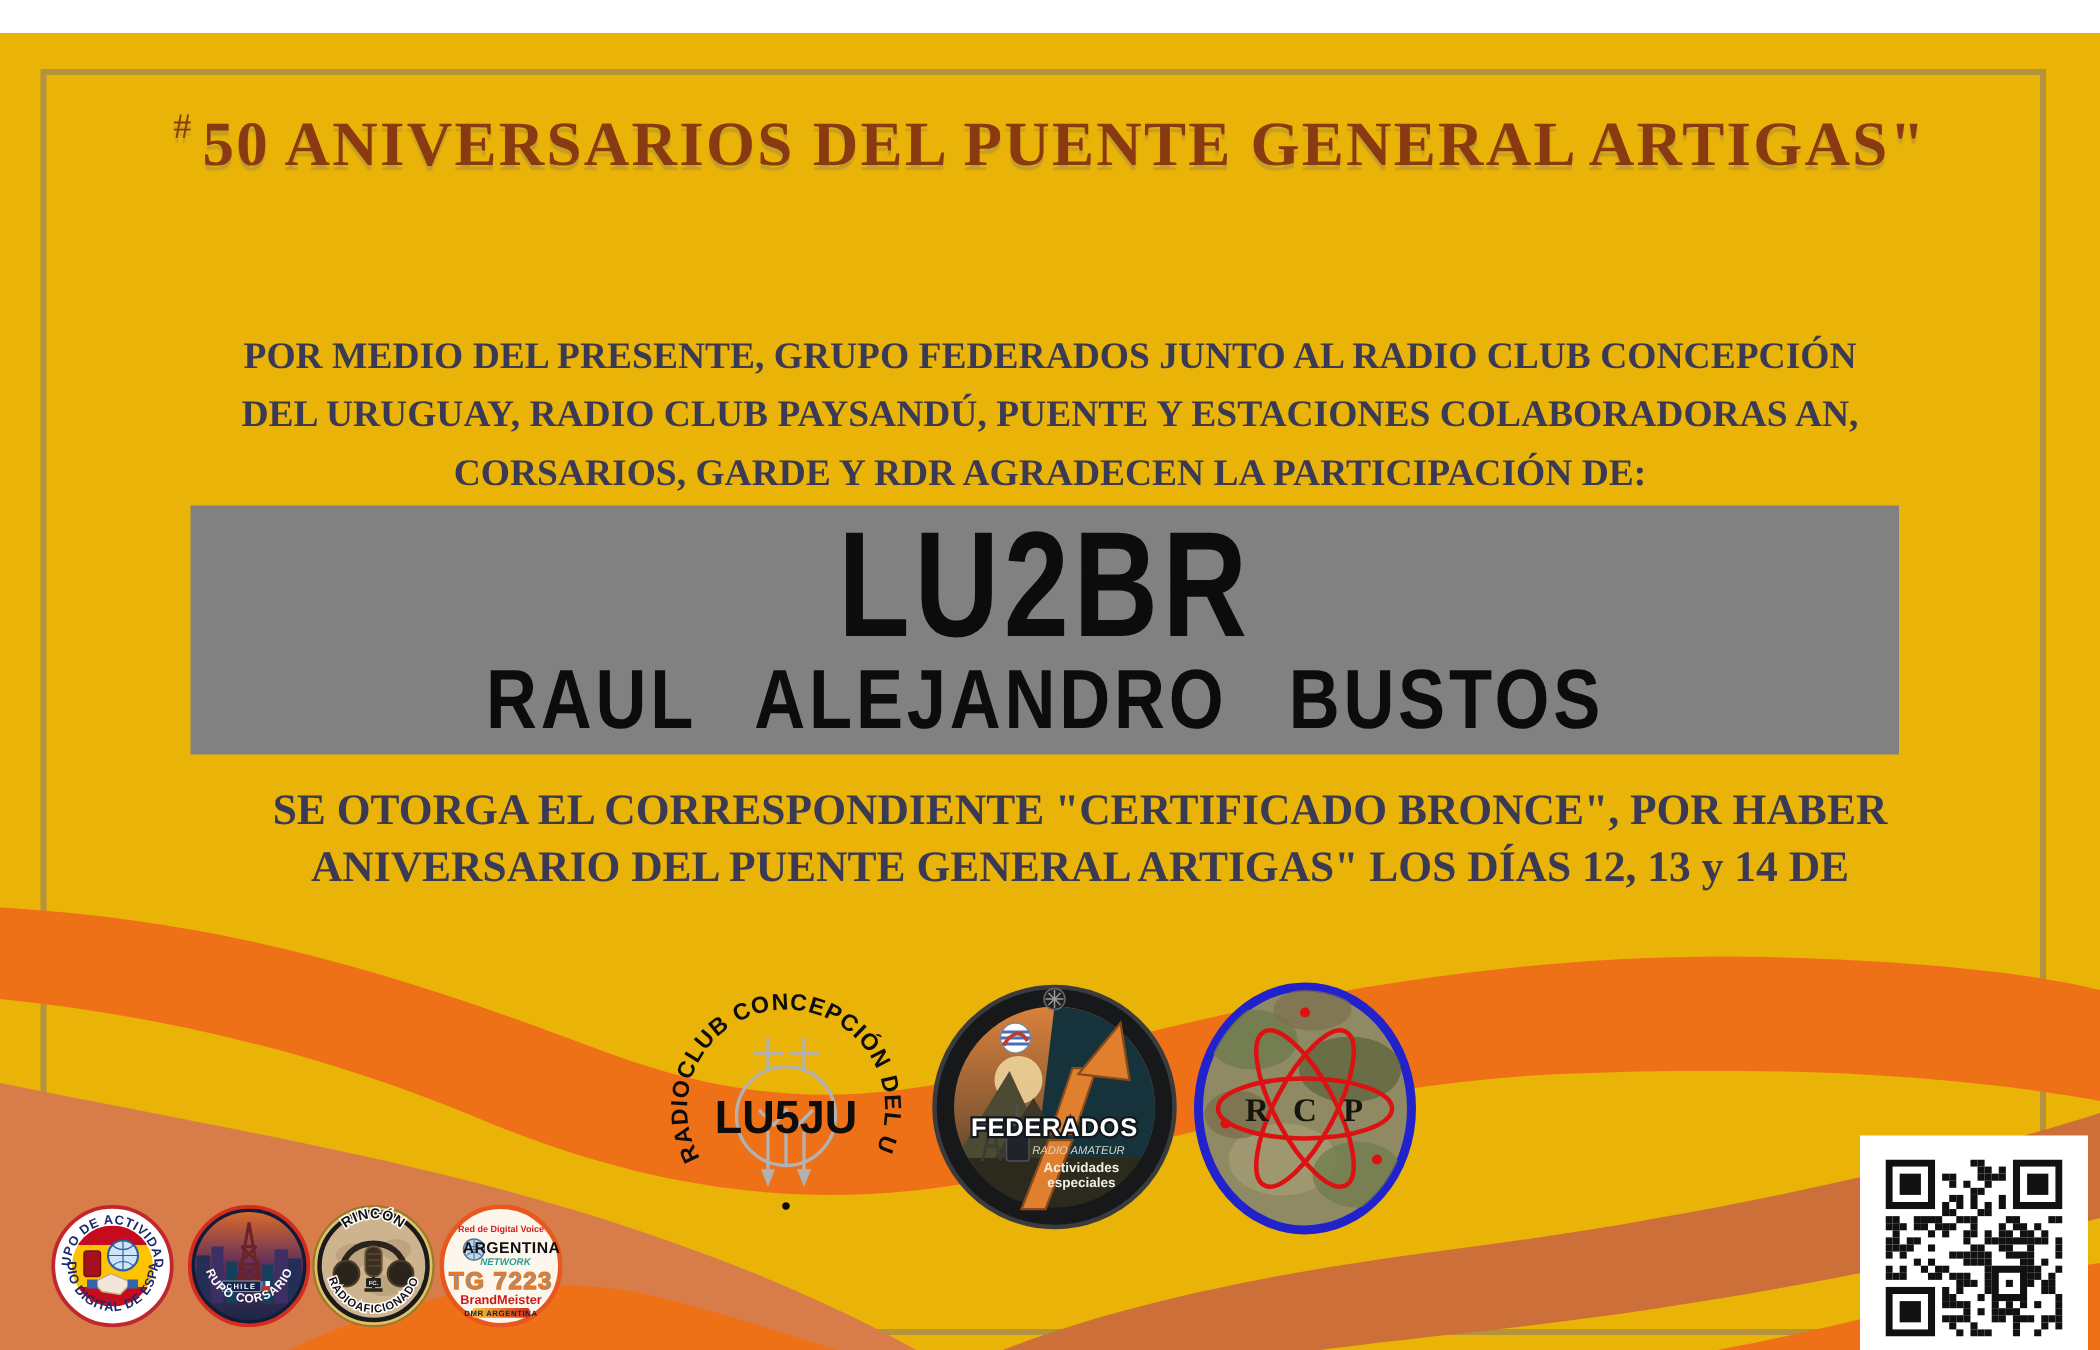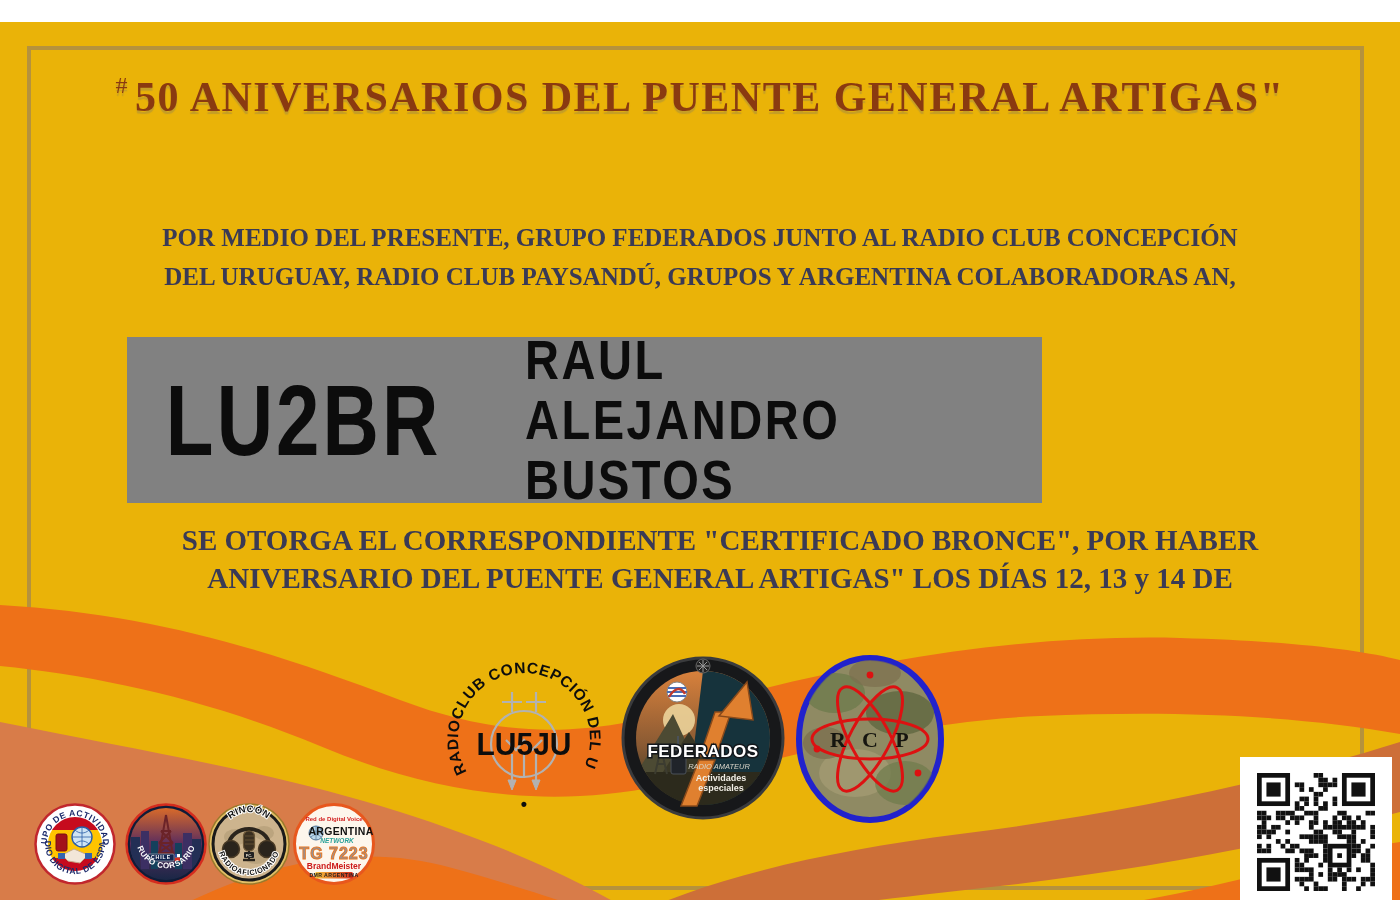--- a/index.html
+++ b/index.html
@@ -20,23 +20,23 @@
   .title { position:absolute; top:50px; left:0; width:1400px; text-align:center;
            font-size:42px; letter-spacing:1.5px; color:#8a3a10; font-weight:600;
            text-shadow:0 3px 1px rgba(110,110,110,.30); white-space:nowrap; }
   .title sup { font-size:24px; vertical-align:18px; margin-right:6px; font-weight:400; }
 
   .intro { position:absolute; top:196px; left:0; width:1400px; text-align:center;
            color:#3a3a55; font-size:25px; font-weight:600; line-height:39px; }
   .award { position:absolute; top:499px; left:0; width:1400px; text-align:center;
            color:#3a3a55; font-size:29px; font-weight:600; line-height:38px;padding-left:40px; }
 
-  .callsign-box { position:absolute; left:127px; top:315px; width:915px; height:166px;
-                  background:#818181; display:flex; flex-direction:row; align-items:center;
-                  z-index:3;
+  .callsign-box { position:absolute; left:127px; top:315px; width:1139px; height:166px;
+                  background:#818181; display:flex; flex-direction:column; align-items:center;
+                  justify-content:center; z-index:3;
                   font-family:"Liberation Sans","DejaVu Sans",sans-serif; }
   .callsign { display:inline-block; transform:scaleX(.78); font-weight:bold; font-size:100px;
               line-height:92px; letter-spacing:4px; color:#0c0c0c; }
   .holder-name { display:inline-block; transform:scaleX(.84); font-weight:bold; font-size:56px;
               line-height:60px; letter-spacing:3px; word-spacing:30px; color:#0c0c0c; }
 
   .logo { position:absolute; z-index:4; }
   .logo-rccu      { left:439px; top:632px; }
   .logo-federados { left:621px; top:634px; }
   .logo-rcp       { left:795px; top:631px; }
@@ -82,21 +82,22 @@
     <path fill="#ee7118" d="M150,900 C260,838 360,820 452,846 C532,868 582,886 622,900 Z"></path>
     <path fill="#ee7118" d="M1000,900 C1100,888 1200,870 1290,844 C1330,832 1370,824 1400,820 L1400,900 Z"></path>
   </svg>
 
   <div class="content">
 
     <div class="title"><sup>#</sup><span>50 ANIVERSARIOS DEL PUENTE GENERAL ARTIGAS"</span></div>
 
     <div class="intro">
       <div>POR MEDIO DEL PRESENTE, GRUPO FEDERADOS JUNTO AL RADIO CLUB CONCEPCIÓN</div>
-      <div>DEL URUGUAY, RADIO CLUB PAYSANDÚ, GRUPOS Y ARGENTINA COLABORADORAS AN,</div>
+      <div>DEL URUGUAY, RADIO CLUB PAYSANDÚ, PUENTE Y ESTACIONES COLABORADORAS AN,</div>
+      <div>CORSARIOS, GARDE Y RDR AGRADECEN LA PARTICIPACIÓN DE:</div>
     </div>
 
     <div class="callsign-box">
       <span class="callsign">LU2BR</span>
       <span class="holder-name">RAUL ALEJANDRO BUSTOS</span>
     </div>
 
     <div class="award">
       <div>SE OTORGA EL CORRESPONDIENTE "CERTIFICADO BRONCE", POR HABER</div>
       <div>ANIVERSARIO DEL PUENTE GENERAL ARTIGAS" LOS DÍAS 12, 13 y 14 DE</div>

